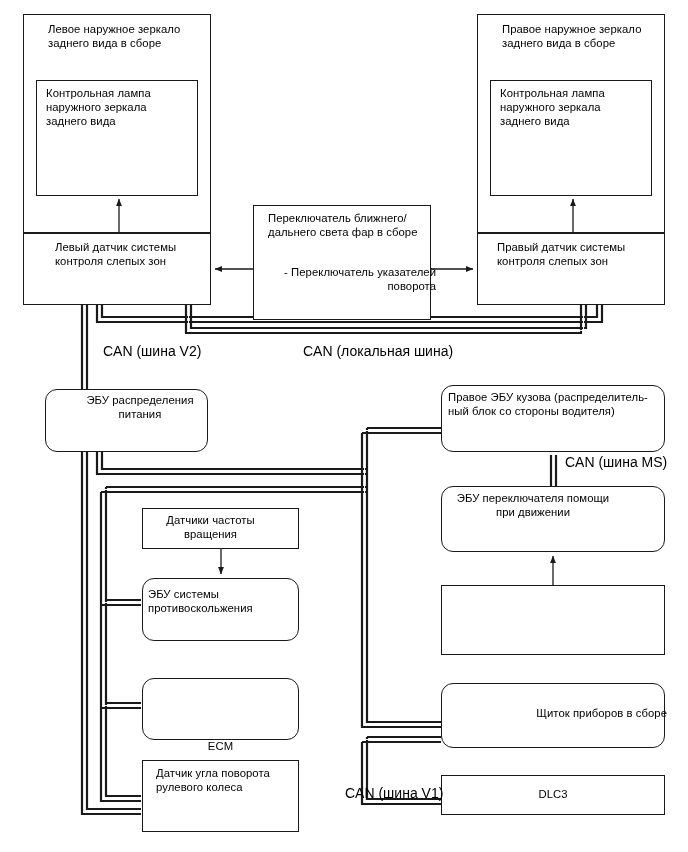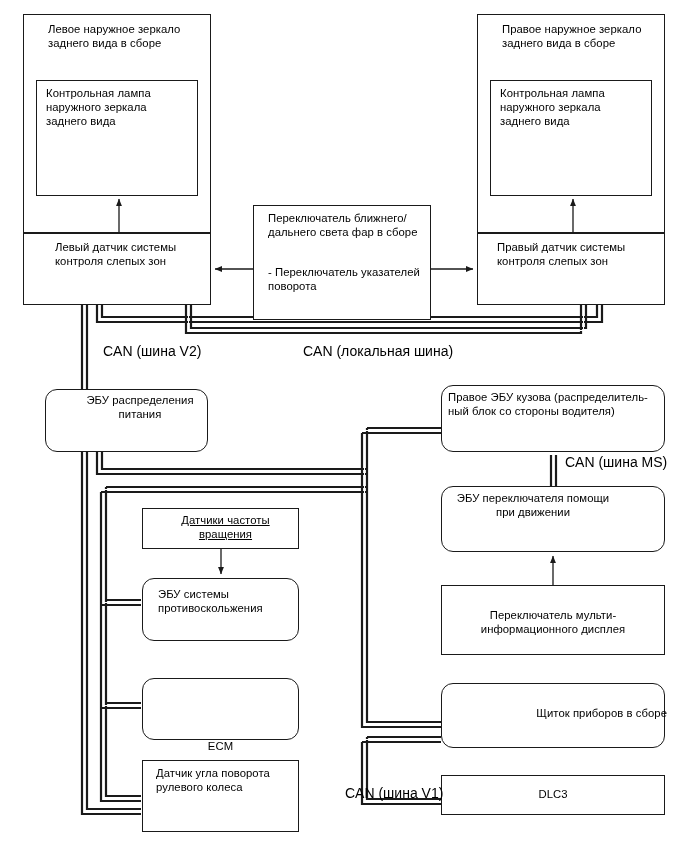--- a/index.html
+++ b/index.html
@@ -144,53 +144,51 @@
   <div class="label" style="left:55px; top:240px; width:165px;">Левый датчик системы
 контроля слепых зон</div>
 
   <div class="box" style="left:477px; top:233px; width:188px; height:72px;"></div>
   <div class="label" style="left:497px; top:240px; width:175px;">Правый датчик системы
 контроля слепых зон</div>
 
   <div class="box" style="left:253px; top:205px; width:178px; height:115px;"></div>
   <div class="label" style="left:268px; top:211px; width:168px;">Переключатель ближнего/
 дальнего света фар в сборе</div>
-  <div class="label" style="left:268px; top:265px; width:168px;">- Переключатель указателей
+  <div class="label" style="left:268px; top:265px; width:168px;text-align:right;">- Переключатель указателей
 поворота</div>
 
   <div class="box round" style="left:45px; top:389px; width:163px; height:63px;"></div>
   <div class="label" style="left:65px; top:393px; width:150px;text-align:center;">ЭБУ распределения
 питания</div>
 
   <div class="box round" style="left:441px; top:385px; width:224px; height:67px;"></div>
   <div class="label" style="left:448px; top:390px; width:222px;">Правое ЭБУ кузова (распределитель-
 ный блок со стороны водителя)</div>
 
   <div class="box round" style="left:441px; top:486px; width:224px; height:66px;"></div>
   <div class="label center" style="left:441px; top:491px; width:184px;">ЭБУ переключателя помощи
 при движении</div>
 
   <div class="box" style="left:142px; top:508px; width:157px; height:41px;"></div>
-  <div class="label center" style="left:153px; top:513px; width:145px;text-decoration:underline;">Датчики частоты
+  <div class="label center" style="left:138px; top:513px; width:145px;">Датчики частоты
 вращения</div>
 
   <div class="box round" style="left:142px; top:578px; width:157px; height:63px;"></div>
-  <div class="label" style="left:158px; top:587px; width:145px;">ЭБУ системы
+  <div class="label" style="left:148px; top:587px; width:145px;">ЭБУ системы
 противоскольжения</div>
 
   <div class="box round" style="left:142px; top:678px; width:157px; height:62px;"></div>
   <div class="label center" style="left:142px; top:739px; width:157px;">ECM</div>
 
   <div class="box" style="left:142px; top:760px; width:157px; height:72px;"></div>
   <div class="label" style="left:156px; top:766px; width:150px;">Датчик угла поворота
 рулевого колеса</div>
 
   <div class="box" style="left:441px; top:585px; width:224px; height:70px;"></div>
-  <div class="label center" style="left:441px; top:608px; width:224px;">Переключатель мульти-
-информационного дисплея</div>
 
   <div class="box round" style="left:441px; top:683px; width:224px; height:65px;"></div>
   <div class="label" style="left:457px; top:706px; width:210px;text-align:right;">Щиток приборов в сборе</div>
 
   <div class="box" style="left:441px; top:775px; width:224px; height:40px;"></div>
   <div class="label center" style="left:441px; top:787px; width:224px;">DLC3</div>
 
   <svg class="wires wires-top" viewBox="0 0 688 852">
     <defs>
       <marker id="arrowhead" markerWidth="9" markerHeight="9" refX="7.4" refY="3.1" orient="auto" markerUnits="userSpaceOnUse">

